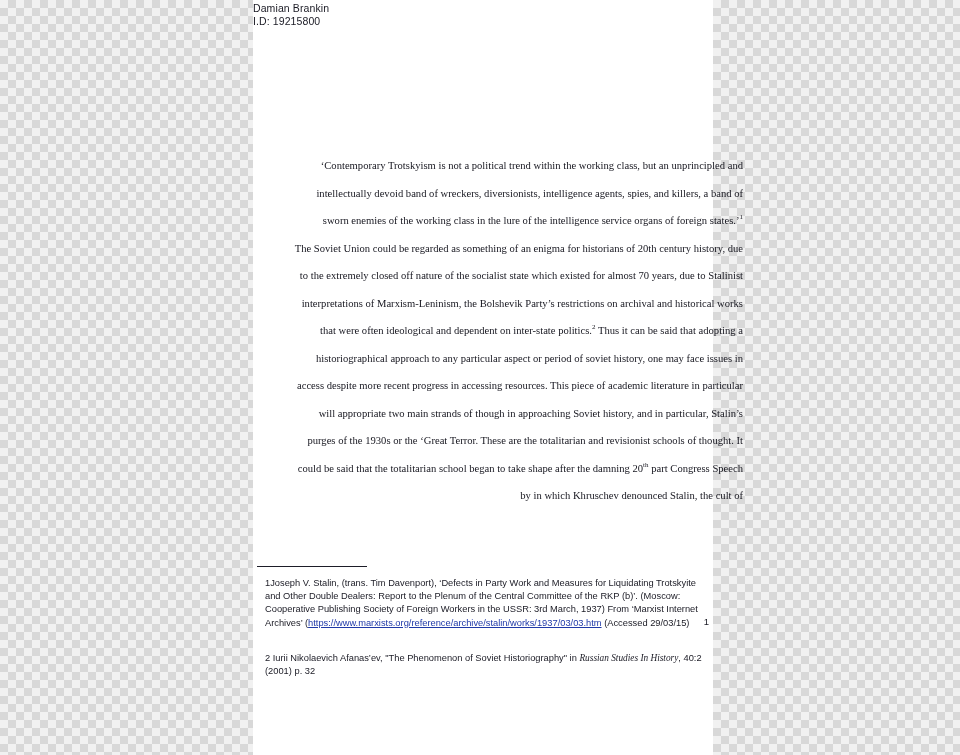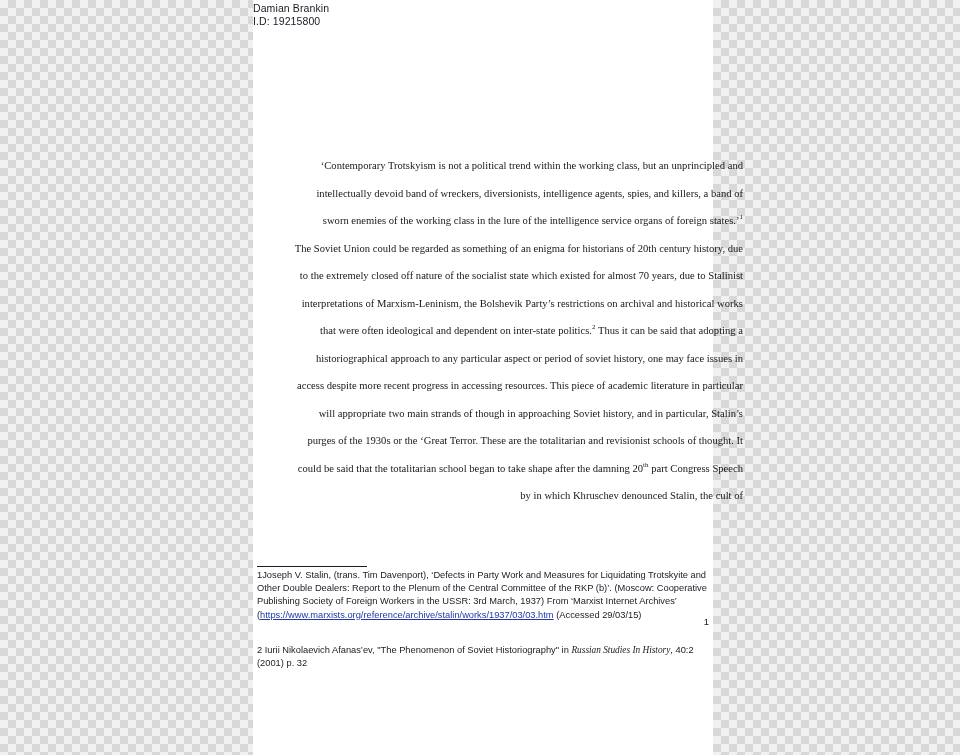--- a/index.html
+++ b/index.html
@@ -99,21 +99,21 @@
   .footnotes {
     position: absolute;
     left: 4px;
     top: 569px;
     width: 455px;
     font-family: "Liberation Sans", sans-serif;
     font-size: 9.3px;
     line-height: 1.42;
     color: #1a1a24;
   }
-  .footnotes p { margin: 0; }
+  .footnotes p { margin: 8px; }
   .footnotes .fn2 { margin-top: 22px; }
   .footnotes i { font-style: italic; font-family: Liberation Serif, serif; }
   .footnotes a {
     color: #1f39a8;
     text-decoration: underline;
   }
 
   .page-number {
     position: absolute;
     right: 4px;

